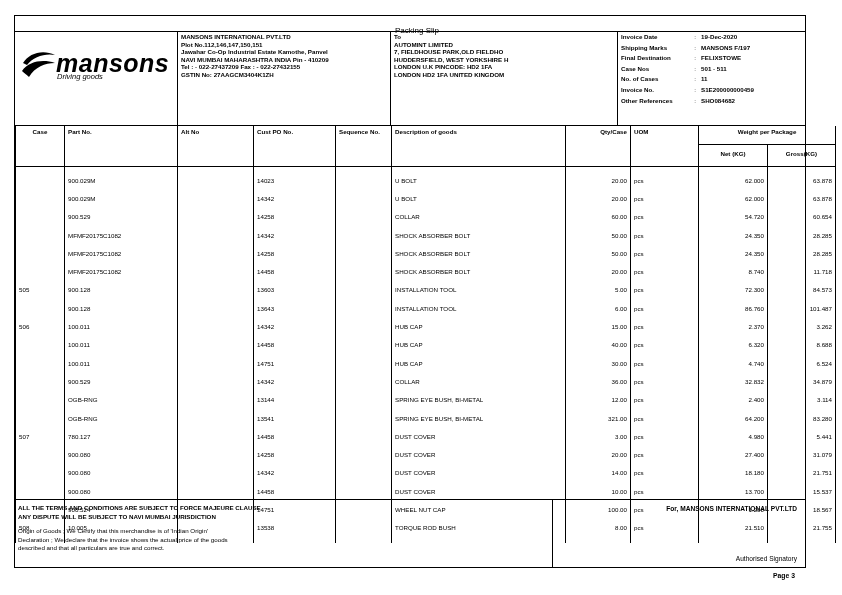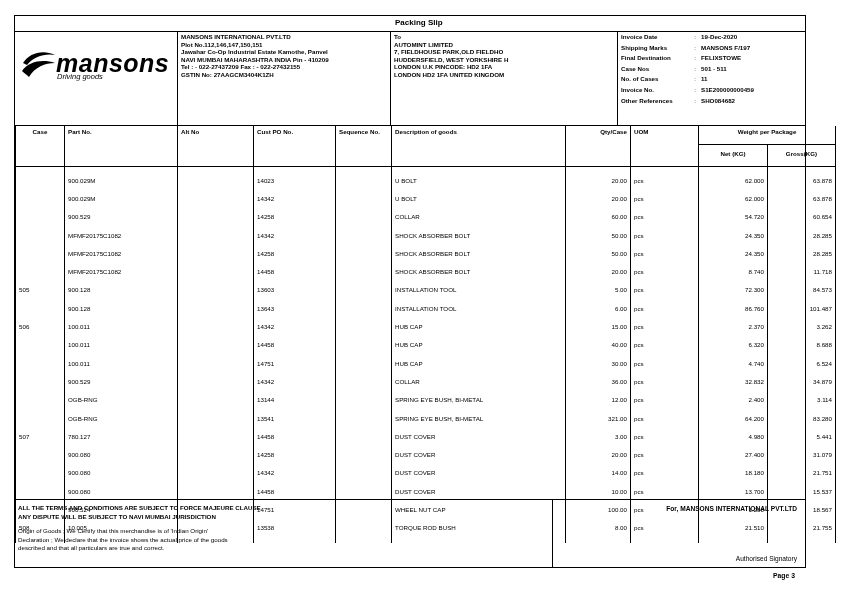--- a/index.html
+++ b/index.html
@@ -1,19 +1,19 @@
 <!DOCTYPE html>
 <html><head>
 <meta charset="utf-8">
 <style>
   html, body { margin:0; padding:0; background:#ffffff; }
   body { width:842px; height:595px; position:relative; font-family:"Liberation Sans", sans-serif; color:#000; overflow:hidden; }
   .page { position:absolute; left:14px; top:15px; width:792px; height:553px; border:1.5px solid #000; box-sizing:border-box; }
   .title-bar { position:absolute; left:0; top:0; width:100%; height:15px; border-bottom:1px solid #000; }
-  .title-bar span { position:absolute; left:380px; top:2px; font-size:8px; font-weight:bold; }
+  .title-bar span { position:absolute; left:380px; top:10px; font-size:8px; font-weight:normal; }
   .hdr { position:absolute; top:15px; height:95px; border-bottom:1.5px solid #000; box-sizing:border-box; }
   .hdr-logo { left:0; width:163px; border-right:1px solid #000; }
   .hdr-company { left:163px; width:213px; border-right:1px solid #000; padding:2px 3px; font-size:6.2px; line-height:7.6px; font-weight:bold; }
   .hdr-to { left:376px; width:227px; border-right:1px solid #000; padding:2px 3px; font-size:6.2px; line-height:7.6px; font-weight:bold; }
   .hdr-meta { left:603px; width:187px; padding:1px 3px; font-size:6.2px; line-height:10.6px; }
   .hdr-meta .row { display:flex; white-space:nowrap; }
   .hdr-meta .k { width:68px; font-weight:bold; }
   .hdr-meta .c { width:12px; text-align:center; }
   .hdr-meta .v { font-weight:bold; }
   .logo { position:absolute; left:6px; top:18px; }

